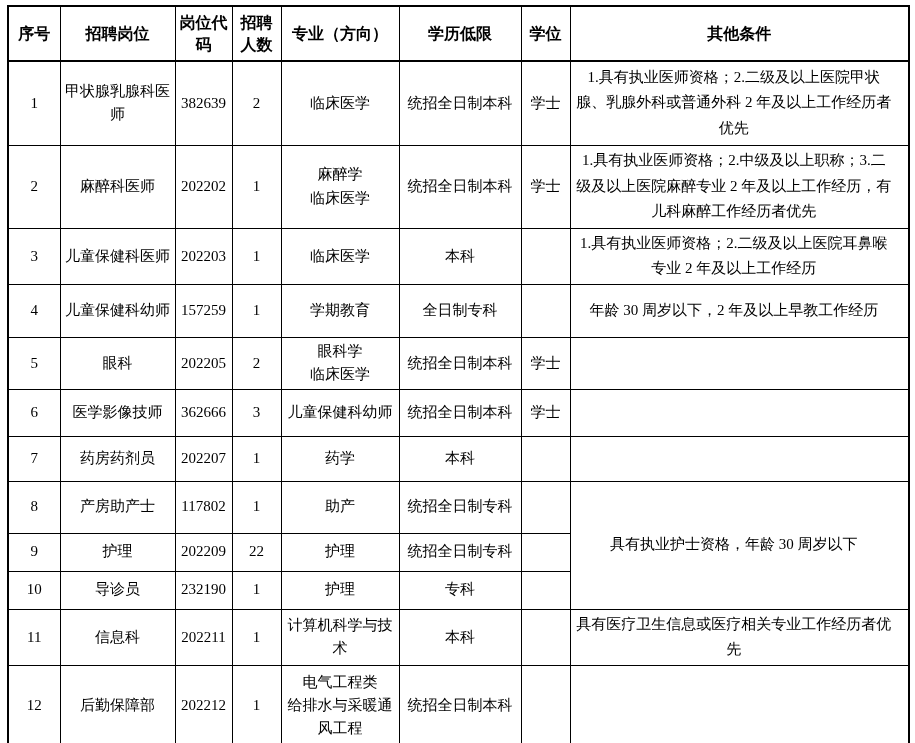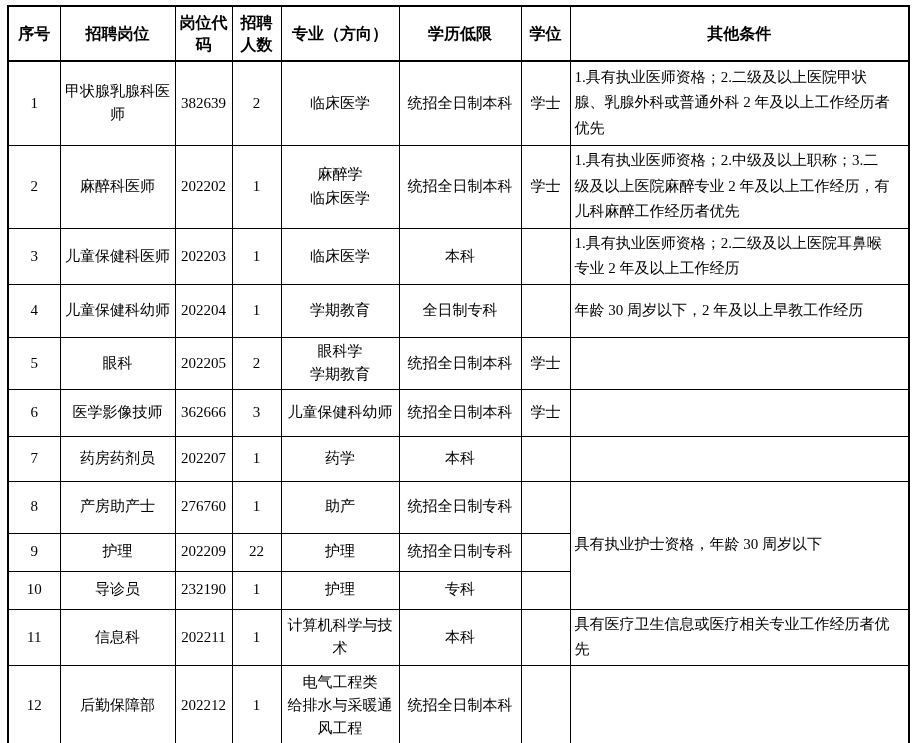--- a/index.html
+++ b/index.html
@@ -31,21 +31,21 @@
   }
   thead th {
     font-weight: bold;
     font-size: 16px;
     height: 49px;
     line-height: 1.35;
     border-bottom: 2px solid #000000;
     font-family: "Liberation Sans", "DejaVu Sans", sans-serif;
   }
   td.left {
-    text-align: left;
+    text-align: center;
     line-height: 1.72;
     padding-left: 4px;
     padding-right: 15px;
   }
   col.c-no        { width: 52px;  }
   col.c-position  { width: 115px; }
   col.c-code      { width: 57px;  }
   col.c-count     { width: 49px;  }
   col.c-major     { width: 118px; }
   col.c-education { width: 122px; }
@@ -106,34 +106,34 @@
         <td data-name="cell-code">202203</td>
         <td data-name="cell-count">1</td>
         <td data-name="cell-major">临床医学</td>
         <td data-name="cell-education">本科</td>
         <td data-name="cell-degree"></td>
         <td data-name="cell-other" class="left">1.具有执业医师资格；2.二级及以上医院耳鼻喉专业 2 年及以上工作经历</td>
       </tr>
       <tr data-name="table-row" style="height: 53px;">
         <td data-name="cell-no">4</td>
         <td data-name="cell-position">儿童保健科幼师</td>
-        <td data-name="cell-code">202204</td>
+        <td data-name="cell-code">157259</td>
         <td data-name="cell-count">1</td>
         <td data-name="cell-major">学期教育</td>
         <td data-name="cell-education">全日制专科</td>
         <td data-name="cell-degree"></td>
         <td data-name="cell-other" class="left">年龄 30 周岁以下，2 年及以上早教工作经历</td>
       </tr>
       <tr data-name="table-row" style="height: 50px;">
         <td data-name="cell-no">5</td>
         <td data-name="cell-position">眼科</td>
         <td data-name="cell-code">202205</td>
         <td data-name="cell-count">2</td>
         <td data-name="cell-major">眼科学
-学期教育</td>
+临床医学</td>
         <td data-name="cell-education">统招全日制本科</td>
         <td data-name="cell-degree">学士</td>
         <td data-name="cell-other"></td>
       </tr>
       <tr data-name="table-row" style="height: 47px;">
         <td data-name="cell-no">6</td>
         <td data-name="cell-position">医学影像技师</td>
         <td data-name="cell-code">362666</td>
         <td data-name="cell-count">3</td>
         <td data-name="cell-major">儿童保健科幼师</td>
@@ -147,21 +147,21 @@
         <td data-name="cell-code">202207</td>
         <td data-name="cell-count">1</td>
         <td data-name="cell-major">药学</td>
         <td data-name="cell-education">本科</td>
         <td data-name="cell-degree"></td>
         <td data-name="cell-other"></td>
       </tr>
       <tr data-name="table-row" style="height: 52px;">
         <td data-name="cell-no">8</td>
         <td data-name="cell-position">产房助产士</td>
-        <td data-name="cell-code">276760</td>
+        <td data-name="cell-code">117802</td>
         <td data-name="cell-count">1</td>
         <td data-name="cell-major">助产</td>
         <td data-name="cell-education">统招全日制专科</td>
         <td data-name="cell-degree"></td>
         <td data-name="cell-other" rowspan="3" class="left">具有执业护士资格，年龄 30 周岁以下</td>
       </tr>
       <tr data-name="table-row" style="height: 38px;">
         <td data-name="cell-no">9</td>
         <td data-name="cell-position">护理</td>
         <td data-name="cell-code">202209</td>

